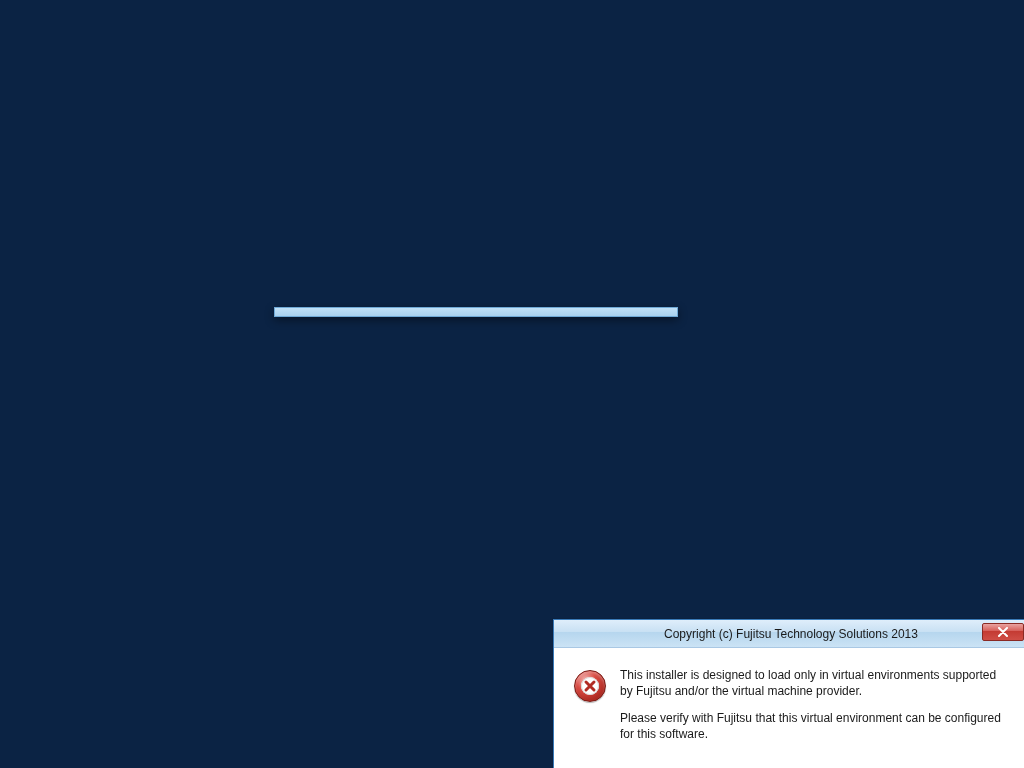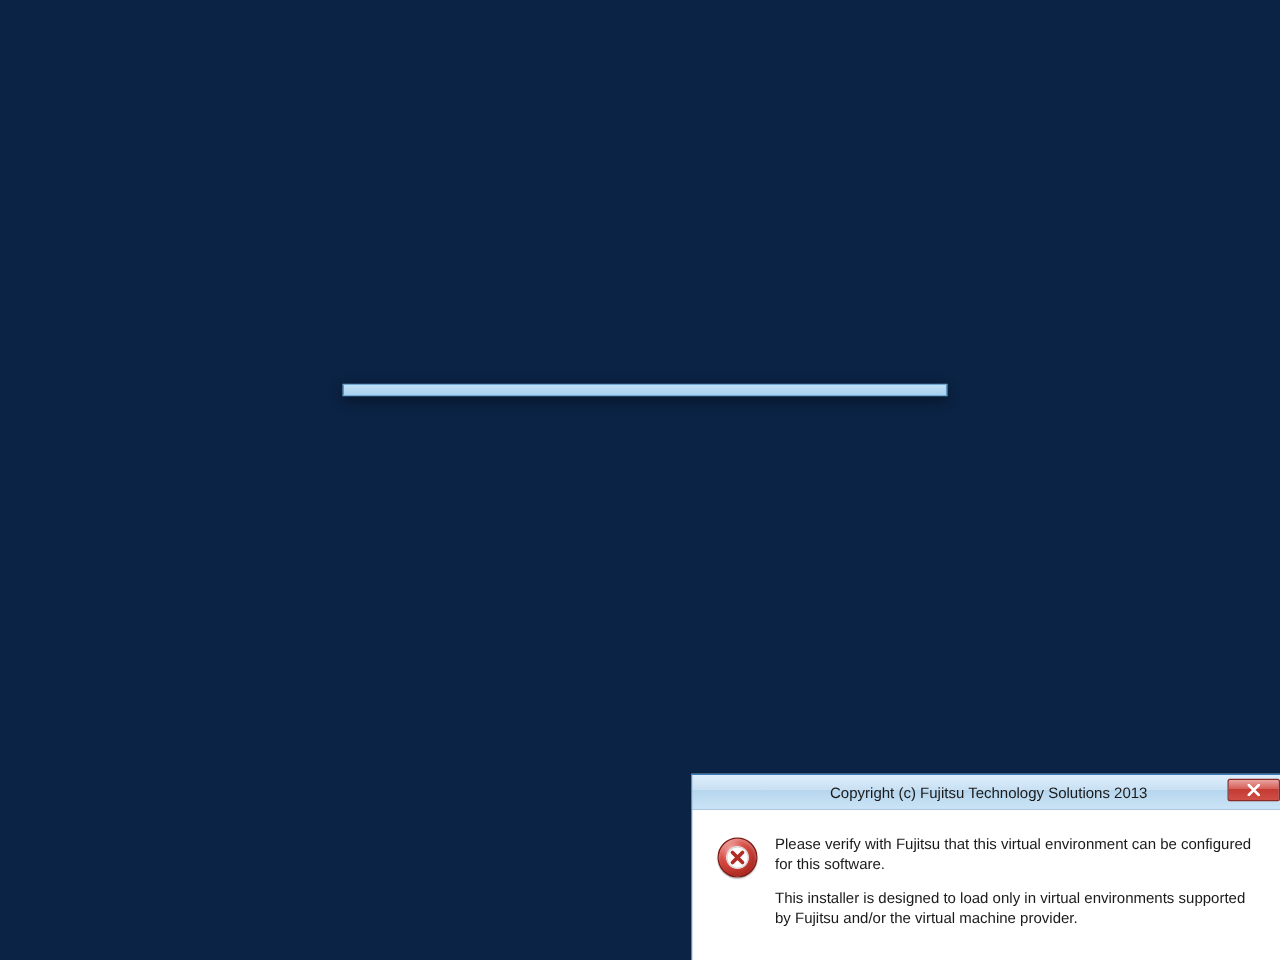--- a/index.html
+++ b/index.html
@@ -80,21 +80,21 @@
       flex: 1 1 auto;
       font-size: 12px;
       color: #1a1a1a;
       line-height: 1.3;
     }
     .msg-cell p { margin-bottom: 12px; }
     .msg-cell p:last-child { margin-bottom: 0; }
     .dialog-outer {
       position: absolute;
       left: 274px; top: 307px;
-      width: 484px;
+      width: 404px;
       padding: 4px;
       background: linear-gradient(to bottom, #bfe0f7, #a9d1ee);
       border: 1px solid #6fa9d6;
       box-shadow: 0 3px 10px rgba(0,0,0,0.45);
     }
   </style>
 </head>
 <body>
 
 <div class="dialog-outer">
@@ -113,19 +113,19 @@
       <div class="icon-cell">
         <div class="error-icon">
           <div class="x">
             <svg width="16" height="16" viewBox="0 0 16 16">
               <path d="M4 4 L12 12 M12 4 L4 12" stroke="#b12c24" stroke-width="3" stroke-linecap="round"></path>
             </svg>
           </div>
         </div>
       </div>
       <div class="msg-cell">
+        <p>This installer is designed to load only in virtual environments supported by Fujitsu and/or the virtual machine provider.</p>
         <p>Please verify with Fujitsu that this virtual environment can be configured for this software.</p>
-        <p>This installer is designed to load only in virtual environments supported by Fujitsu and/or the virtual machine provider.</p>
       </div>
     </div>
 
   </div>
 </div>
 
 </body></html>

